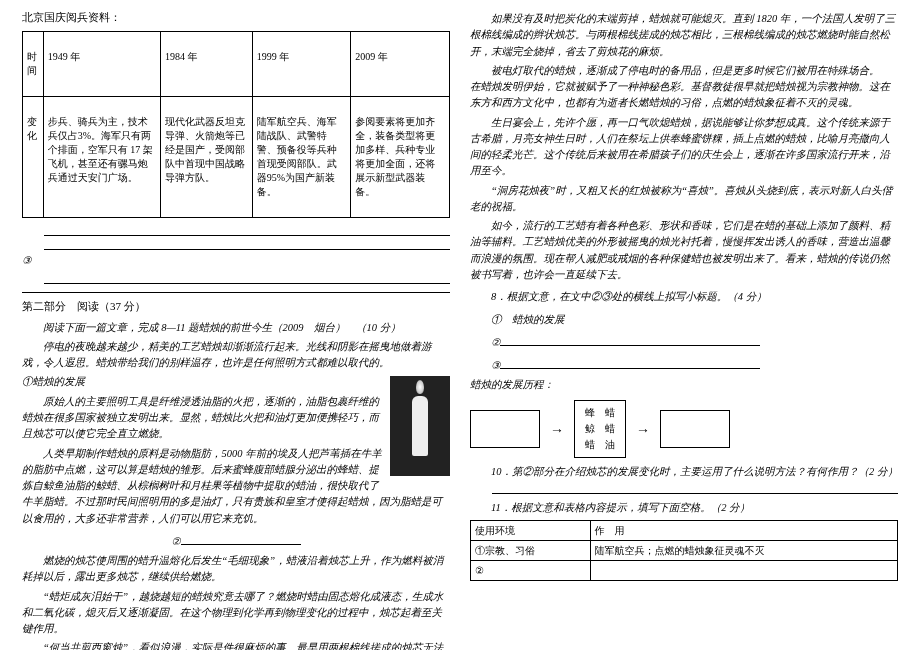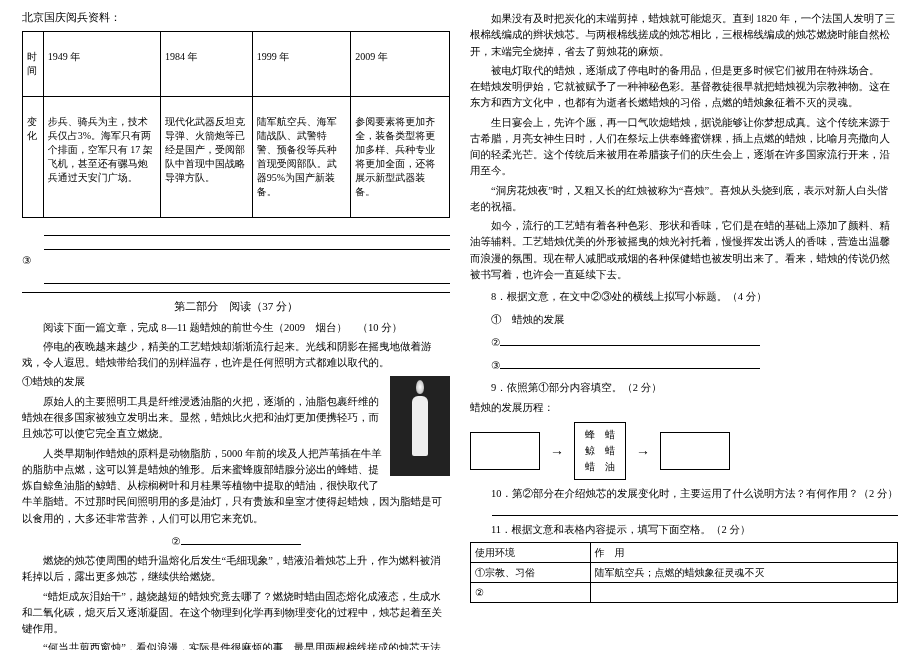--- a/index.html
+++ b/index.html
@@ -30,23 +30,23 @@
     line-height: 1.4;
   }
   table.blank td {
     border: 1px solid #000;
     height: 20px;
     padding: 2px 4px;
     vertical-align: middle;
     font-size: 10px;
   }
   hr.sep { border: none; border-top: 1px solid #000; margin: 8px 0 2px 0; }
-  p { text-indent: 2em; margin: 3px 0; font-size: 10.5px; line-height: 1.55; }
+  p { text-indent: 2em; margin: 3px 0; font-size: 10.5px; line-height: 1.55; font-style: italic; }
   p.noindent { text-indent: 0; }
-  .section-title { text-align: center; margin: 4px 0; }
+  .section-title { text-align: left; margin: 4px 0; }
   .candle-block { position: relative; }
   .candle-img {
     float: right;
     width: 60px;
     height: 100px;
     margin: 2px 0 2px 6px;
     background: #222;
     position: relative;
     display: flex;
     align-items: center;
@@ -170,21 +170,20 @@
   <p class="q">
     <span>①　蜡烛的发展</span>
   </p>
   <p class="q">
     <span>②</span><span class="blank-line"></span>
   </p>
   <p class="q">
     <span>③</span><span class="blank-line"></span>
   </p>
 
-  <p class="q">9．依照第①部分内容填空。（2 分）</p>
   <p class="noindent">蜡烛的发展历程：</p>
 
   <div class="diagram">
     <div class="empty"></div>
     <span class="arrow">→</span>
     <div class="box">
       <div>蜂　蜡</div>
       <div>鲸　蜡</div>
       <div>蜡　油</div>
     </div>

